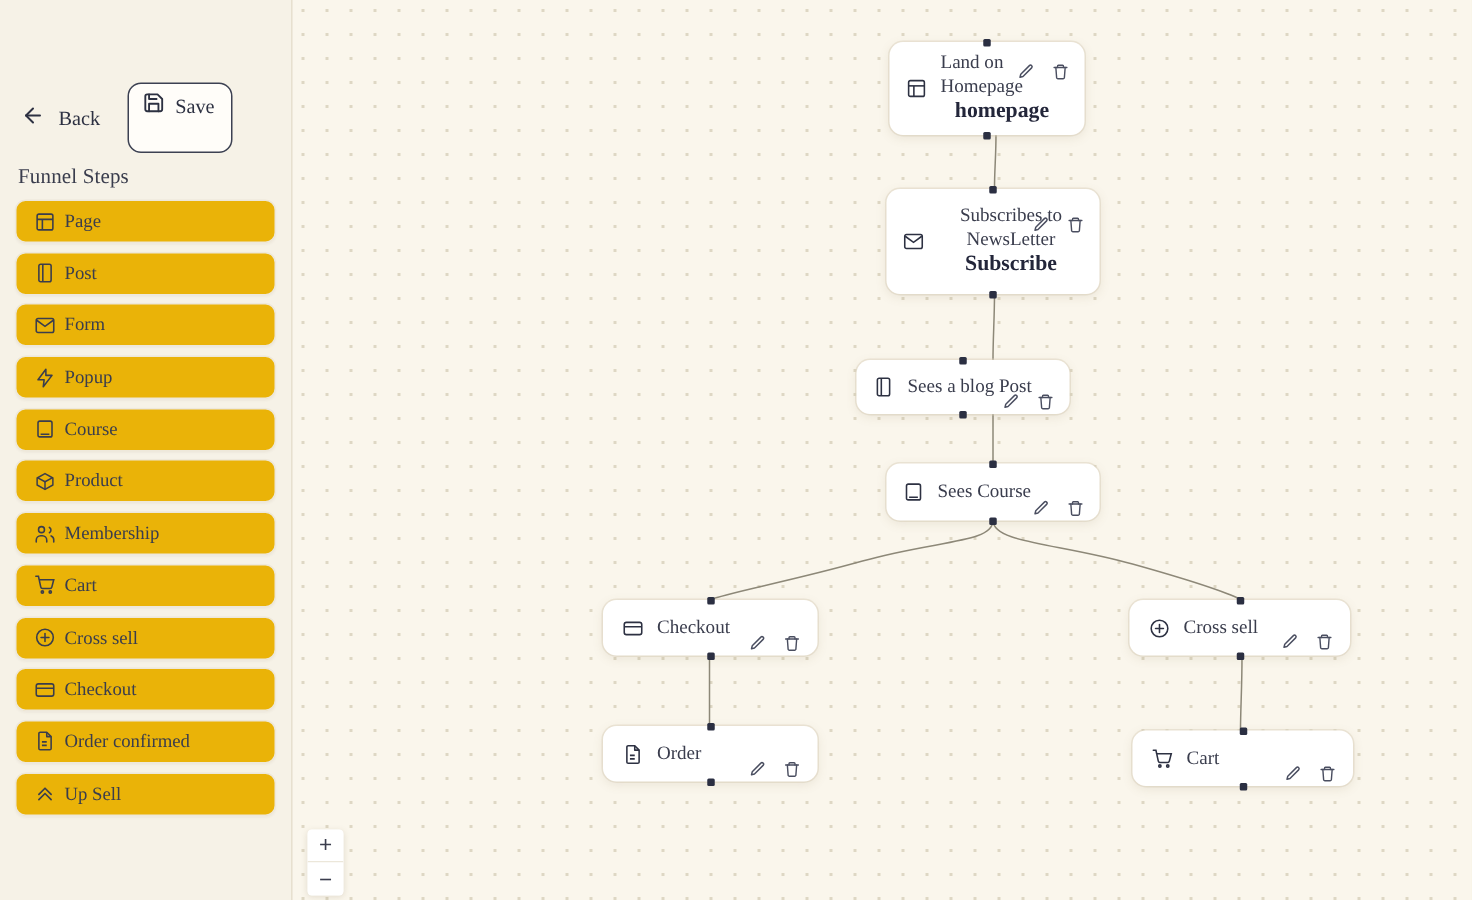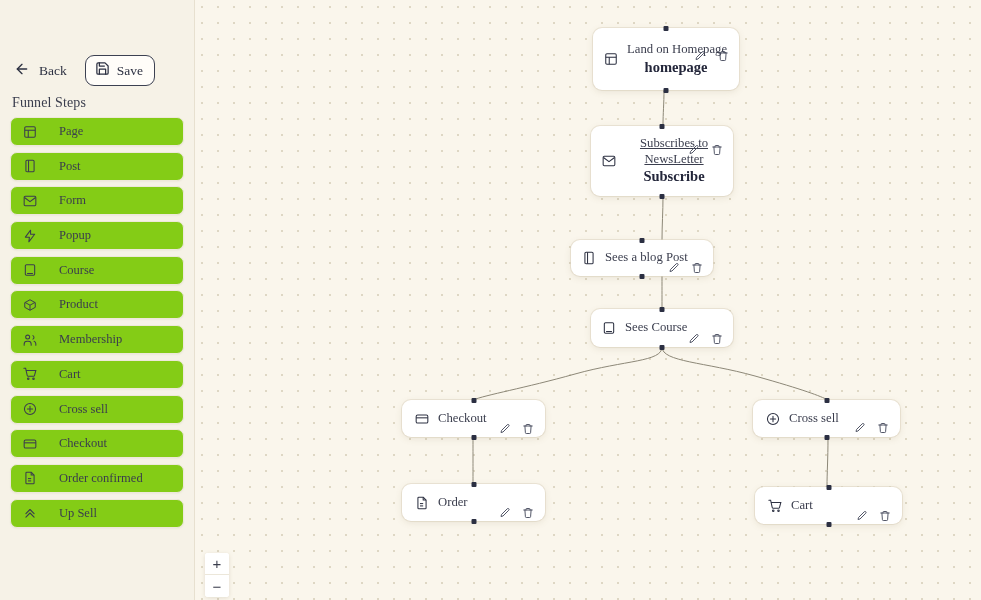--- a/index.html
+++ b/index.html
@@ -37,33 +37,33 @@
     padding: 4px 2px;
   }
   .save-btn {
     display: flex; align-items: center; gap: 7px;
     background: #fffdf9;
     border: 1px solid #3c4152;
     border-radius: 9px;
     color: #2d3142;
     font-size: 13.5px;
     font-family: "Liberation Serif", serif;
-    padding: 5px 11px 5px 9px;
+    padding: 5px 11px 21px 9px;
     cursor: pointer;
   }
   .funnel-title {
     font-size: 14px;
     color: #3a3d4d;
     padding: 3px 12px 6px 12px;
     letter-spacing: .1px;
   }
   .steps { padding: 0 10px; }
   .step {
-    display: flex; align-items: center; gap: 22px;
-    background: #84cc16;
+    display: flex; align-items: center; gap: 6px;
+    background: #eab308;
     border: 1px solid #eee8da;
     border-radius: 7px;
     height: 29px;
     margin-bottom: 5.7px;
     padding: 0 11px;
     font-size: 12.5px;
     color: #3a3d4d;
     cursor: pointer;
     box-shadow: 0 1px 1.5px rgba(90,80,50,.05);
   }
@@ -316,21 +316,21 @@
         <path d="M469,89 C469,105 468,112 468,126"></path>
         <path d="M468,196 C468,212 467,225 467,240"></path>
         <path d="M467,276 C467,292 467,298 467,309"></path>
         <path d="M467,347 C467,362 430,360 380,374 C330,388 290,395 278,400"></path>
         <path d="M467,347 C467,362 510,362 560,376 C610,390 625,396 633,400"></path>
         <path d="M278,436 C278,460 278,470 278,484"></path>
         <path d="M633,437 C633,460 632,472 632,487"></path>
       </g>
     </svg>
 
-    <div class="node" style="left:398px; top:28px; width:146px; height:62px;">
+    <div class="node" style="left:398px; top:28px; width:130px; height:62px;">
       <span class="handle top"></span>
       <div class="node-inner" style="padding:0 10px;">
         <span class="node-ic">
           <svg width="14" height="14" viewBox="0 0 24 24" fill="none" stroke="#2d3142" stroke-width="1.8">
               <rect x="3" y="3" width="18" height="18" rx="2"></rect>
               <line x1="3" y1="9" x2="21" y2="9"></line>
               <line x1="9" y1="21" x2="9" y2="9"></line>
             </svg>
         </span>
         <div class="node-body">
@@ -358,21 +358,21 @@
     <div class="node" style="left:396px; top:126px; width:142px; height:70px;">
       <span class="handle top"></span>
       <div class="node-inner" style="padding:0 10px;">
         <span class="node-ic">
           <svg width="14" height="14" viewBox="0 0 24 24" fill="none" stroke="#2d3142" stroke-width="1.8">
               <rect x="2" y="4" width="20" height="16" rx="2"></rect>
               <polyline points="2.5 6 12 13 21.5 6"></polyline>
             </svg>
         </span>
         <div class="node-body node-center" style="align-items:center;">
-          <span class="node-label" style="max-width:92px; display:block;text-decoration:underline;">Subscribes to NewsLetter</span>
+          <span class="node-label" style="max-width:92px; display:block;">Subscribes to NewsLetter</span>
           <span class="node-sub">Subscribe</span>
         </div>
         <div class="node-actions actions-abs">
           <span class="act">
             <svg width="12" height="12" viewBox="0 0 24 24" fill="none" stroke="#4a4e60" stroke-width="1.9" stroke-linejoin="round">
                 <path d="M16.5 3.5a2.1 2.1 0 0 1 3 3L8 18l-4 1 1-4z"></path>
               </svg>
           </span>
           <span class="act">
             <svg width="12" height="12" viewBox="0 0 24 24" fill="none" stroke="#4a4e60" stroke-width="1.9" stroke-linecap="round">

